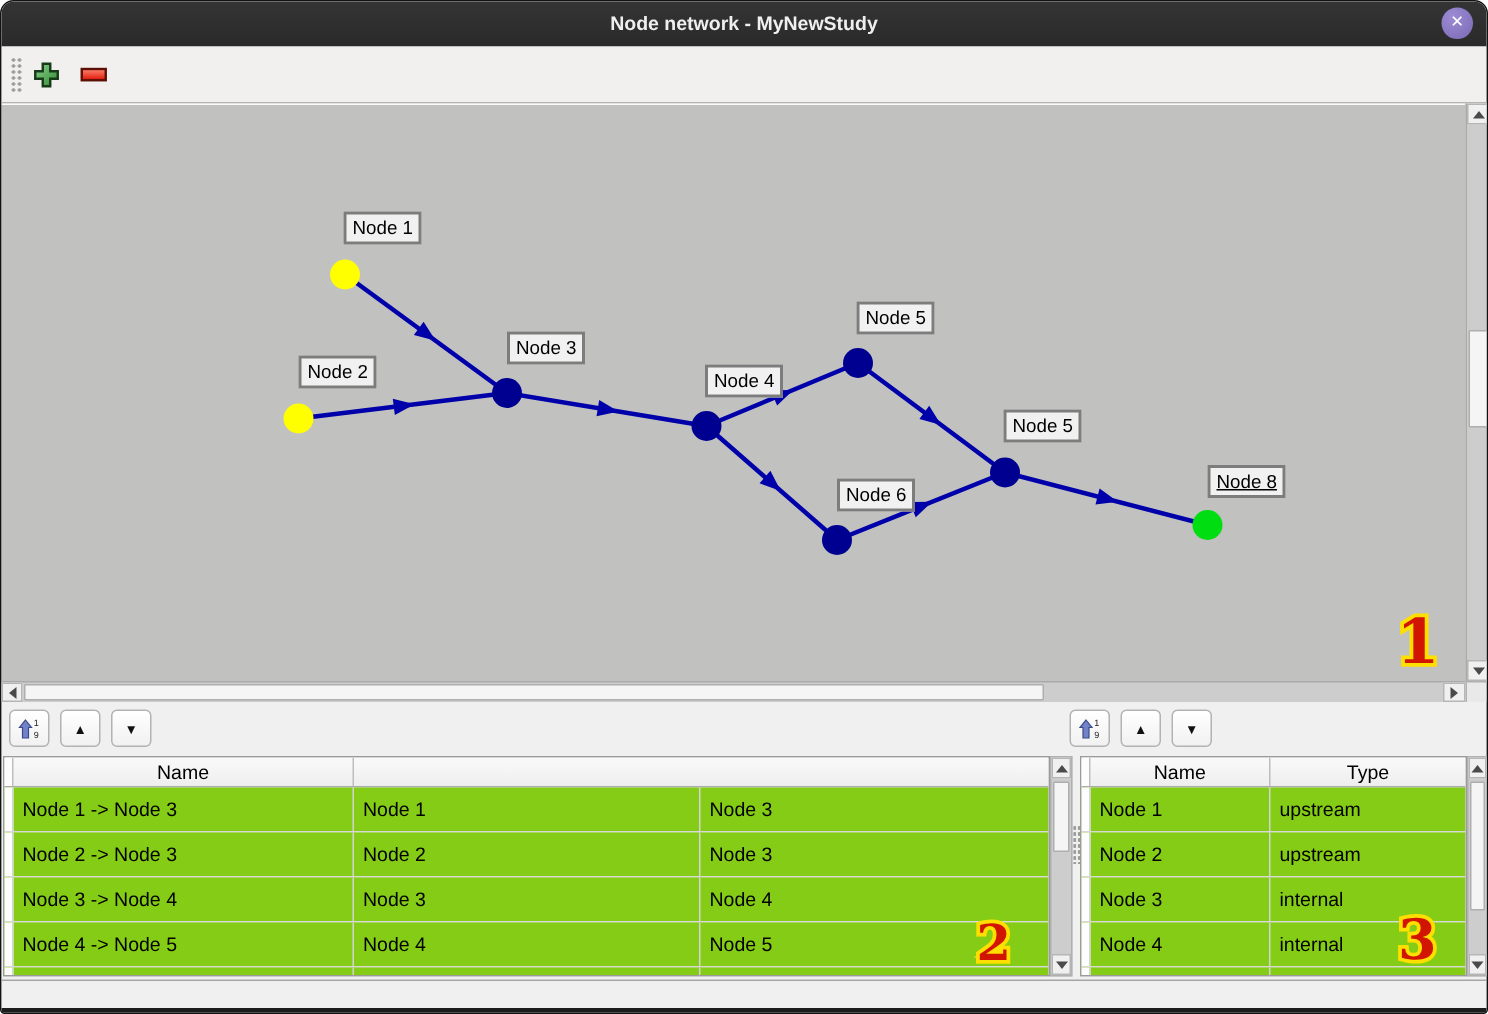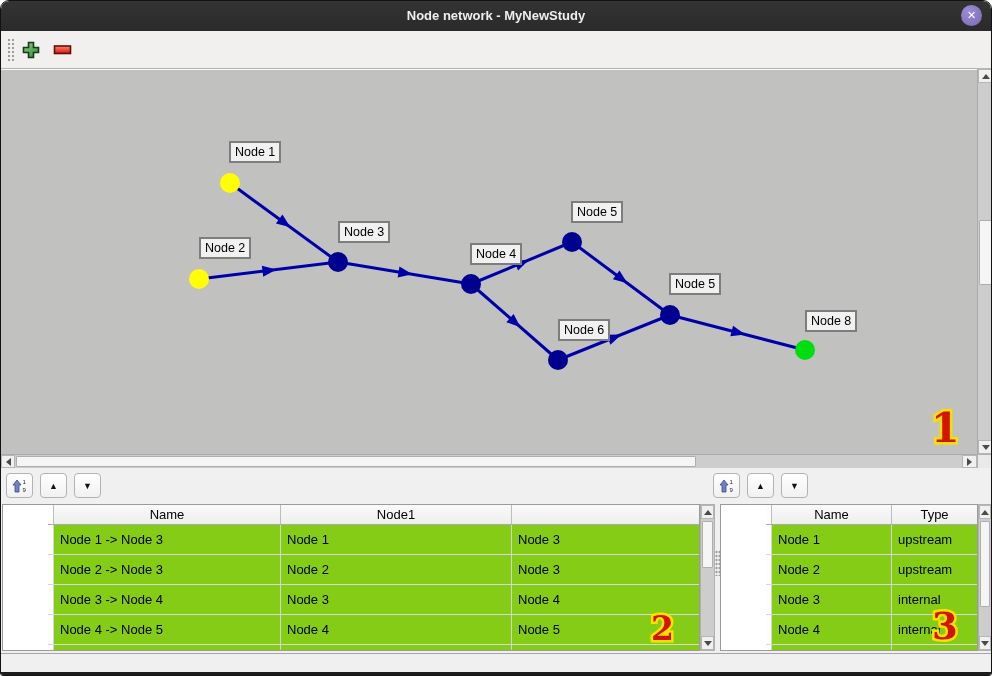--- a/index.html
+++ b/index.html
@@ -50,21 +50,21 @@
     border-left:1px solid #b0b0b0;border-top:1px solid #b0b0b0;}
   
   .lower{position:absolute;left:0;top:467px;width:100%;height:185px;background:#f0f0f0;}
   .row-toolbar{position:absolute;top:5px;height:26px;display:flex;gap:7px;}
   .rt-left{left:5px;}
   .rt-right{left:712px;}
   .sq-btn{width:27px;height:25px;border:1px solid #b3b3b3;border-radius:4px;
     background:linear-gradient(#ffffff,#f1f1f1);display:flex;align-items:center;justify-content:center;
     font-size:9px;color:#111;}
   
-  .dtable{position:absolute;top:36px;background:#ffffff;border:1px solid #9b9b9b;overflow:hidden;padding-left:45px;}
+  .dtable{position:absolute;top:36px;background:#ffffff;border:1px solid #9b9b9b;overflow:hidden;}
   .t-links{left:1px;width:698px;height:147px;}
   .t-nodes{left:719px;width:258px;height:147px;}
   .trow{display:flex;height:30px;background:#84cc16;border-bottom:1px solid #d8d8d8;}
   .thead{height:20px;background:linear-gradient(#fafafa,#eeeeee);border-bottom:1px solid #ababab;}
   .tcell{font-size:13px;color:#000;line-height:29px;padding-left:6px;overflow:hidden;
     border-right:1px solid #d4d4d4;white-space:nowrap;}
   .thead .tcell{line-height:19px;text-align:center;padding-left:0;border-right:1px solid #bdbdbd;}
   .rh{width:6px;padding:0;background:#fdfdfd;}
   .t-links .c0{width:227px;} .t-links .c1{width:231px;} .t-links .c2{flex:1;border-right:none;}
   .t-nodes .c0{width:120px;} .t-nodes .c1{flex:1;border-right:none;}
@@ -149,21 +149,21 @@
         <circle cx="669" cy="245" r="10" fill="#000090"></circle>
         <circle cx="804" cy="280" r="10" fill="#00dd11"></circle>
       </svg>
   <div class="node-label" style="left: 228px; top: 71px;">Node 1</div>
       <div class="node-label" style="left: 198px; top: 167px;">Node 2</div>
       <div class="node-label" style="left: 337px; top: 151px;">Node 3</div>
       <div class="node-label" style="left: 469px; top: 173px;">Node 4</div>
       <div class="node-label" style="left: 570px; top: 131px;">Node 5</div>
       <div class="node-label" style="left: 557px; top: 249px;">Node 6</div>
       <div class="node-label" style="left: 668px; top: 203px;">Node 5</div>
-      <div class="node-label" style="left: 804px; top: 240px;">Node 8</div>
+      <div class="node-label" style="left: 804px; top: 240px; text-decoration: underline;">Node 8</div>
     </div>
 
   <div class="sb sb-v" style="left:976px;top:68px;width:16px;height:385px;">
     <div class="sb-btn" style="left:0;top:0;width:15px;height:14px;">
         <span class="tri tri-up"></span>
       </div>
     <div class="sb-thumb" style="left:1px;top:151px;width:13px;height:65px;"></div>
     <div class="sb-btn" style="left:0;top:371px;width:15px;height:14px;">
         <span class="tri tri-down"></span>
       </div>
@@ -211,21 +211,20 @@
         </div>
       <div class="sq-btn">
           <span>▼</span>
         </div>
     </div>
 
     <div class="dtable t-links">
         <div class="trow thead">
           <span class="tcell rh"></span>
           <span class="tcell c0">Name</span>
-          <span class="tcell c1">Node1</span>
         </div>
         <div class="trow">
           <span class="tcell rh"></span>
           <span class="tcell c0">Node 1 -&gt; Node 3</span>
           <span class="tcell c1">Node 1</span>
           <span class="tcell c2">Node 3</span>
         </div>
         <div class="trow">
           <span class="tcell rh"></span>
           <span class="tcell c0">Node 2 -&gt; Node 3</span>

